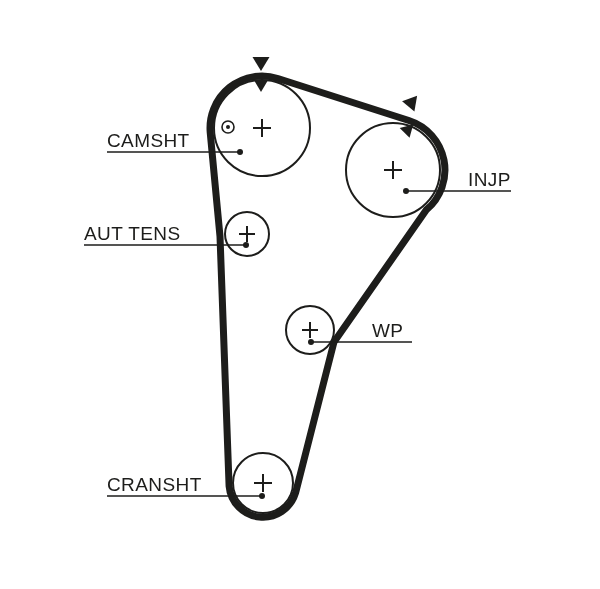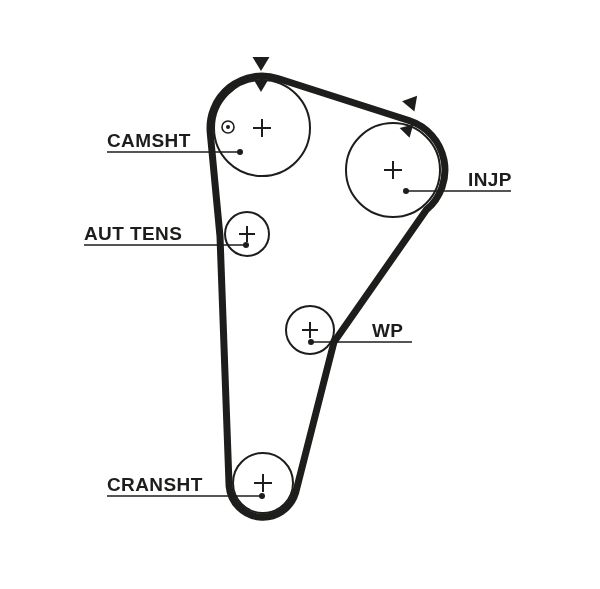--- a/index.html
+++ b/index.html
@@ -6,21 +6,20 @@
     margin: 0;
     padding: 0;
     background: #ffffff;
   }
   .stage {
     position: relative;
     width: 600px;
     height: 589px;
     background: #ffffff;
     overflow: hidden;
-    font-weight: bold;
   }
   svg text {
     font-family: "Liberation Sans", sans-serif;
     font-size: 19px;
     letter-spacing: 0.4px;
     fill: #1d1d1b;
   }
   .belt {
     fill: none;
     stroke: #1d1d1b;

